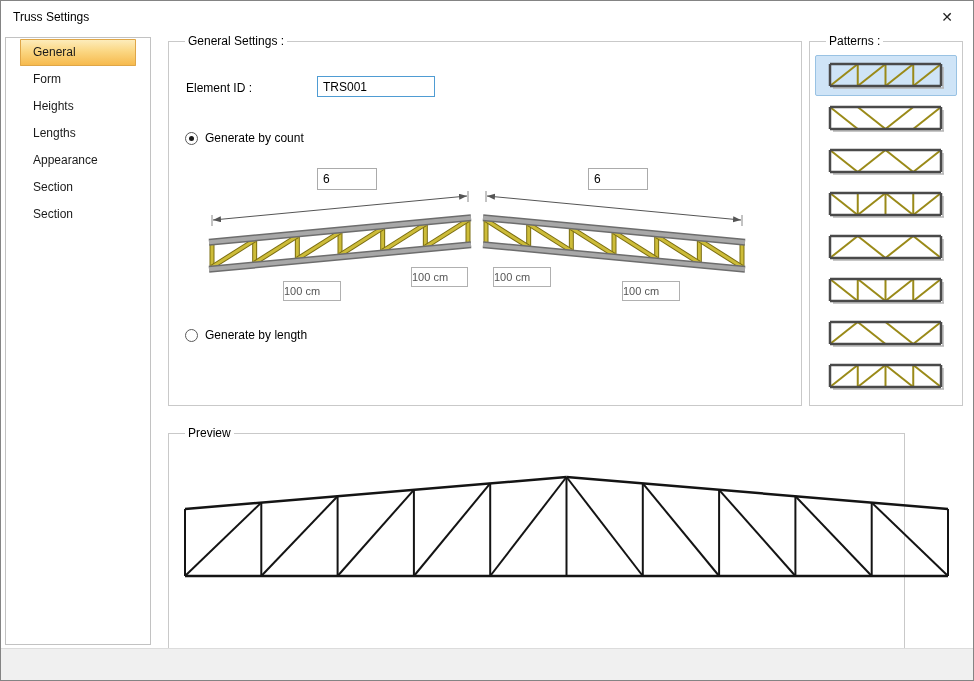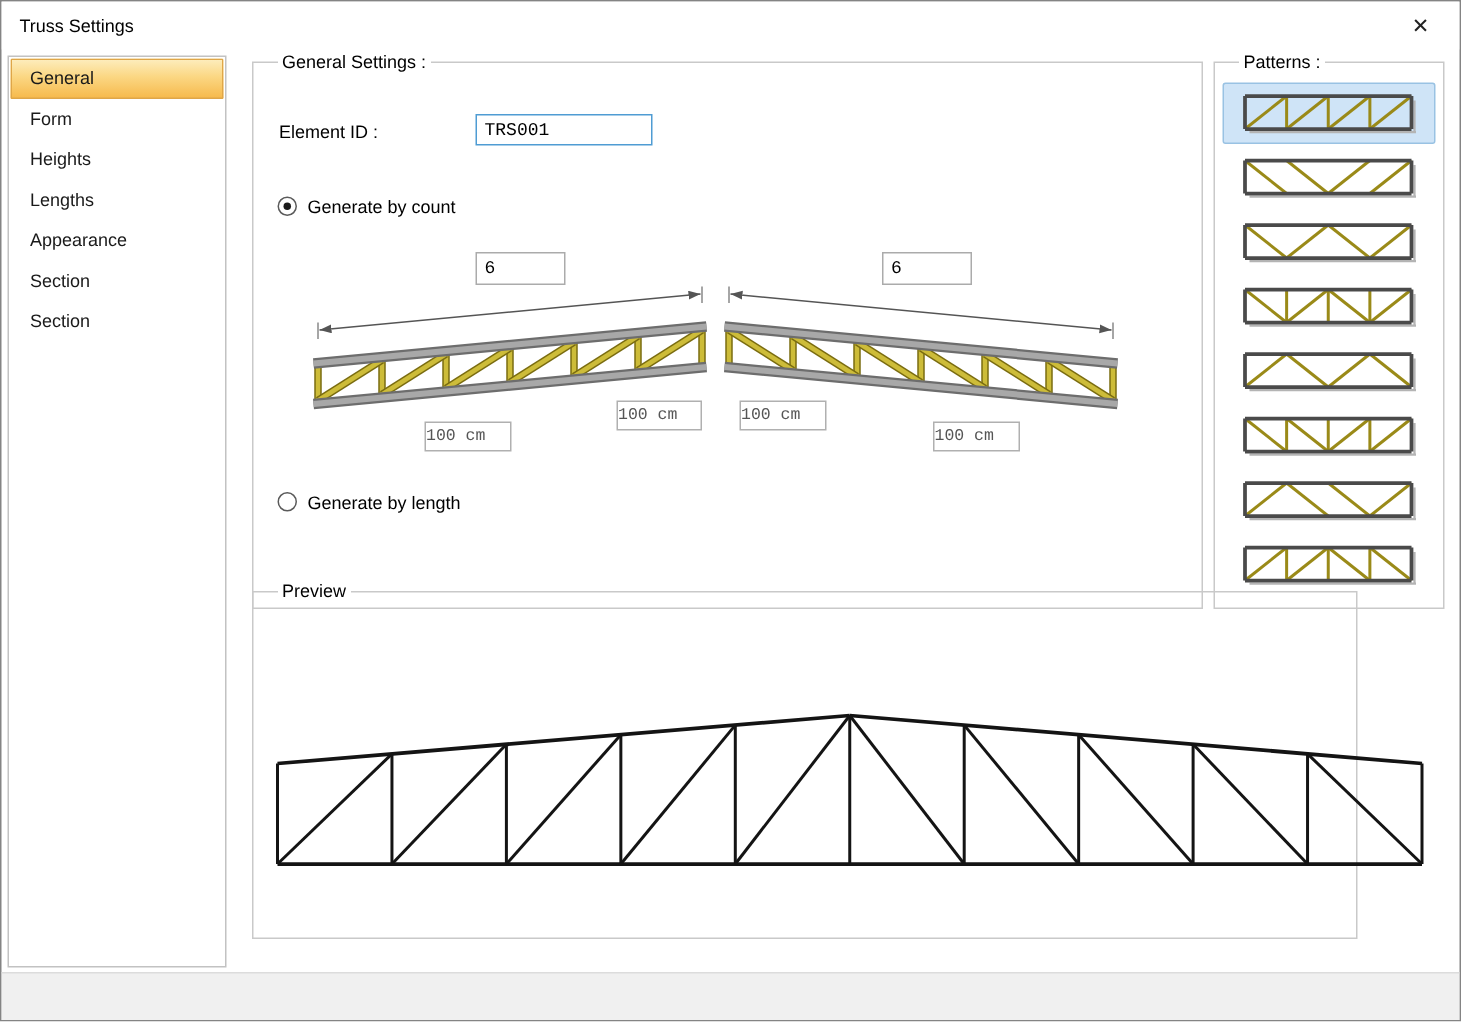--- a/index.html
+++ b/index.html
@@ -5,42 +5,42 @@
   *{box-sizing:border-box;margin:0;padding:0}
   html,body{width:974px;height:681px}
   body{font-family:"Liberation Sans",sans-serif;font-size:12px;color:#000;background:#fff}
   .dialog{position:relative;width:974px;height:681px;background:#fff;border:1px solid #848484;overflow:hidden}
 
   .titlebar{position:absolute;left:0;top:0;width:100%;height:32px;background:#fff}
   .title{position:absolute;left:12px;top:9px;font-size:12px}
   .close-btn{position:absolute;right:6px;top:2px;width:40px;height:28px;display:flex;align-items:center;justify-content:center;font-size:14px;color:#222;cursor:default}
 
   .sidebar{position:absolute;left:4px;top:36px;width:146px;height:608px;border:1px solid #c2c2c2;background:#fff;padding-top:1px}
-  .side-item{height:27px;line-height:27px;padding-left:13px;margin:0 1px;color:#1a1a1a;cursor:default}
+  .side-item{height:27px;line-height:27px;padding-left:13px;margin:0 14px;color:#1a1a1a;cursor:default}
   .side-item.selected{background:linear-gradient(180deg,#fdeec0 0%,#fbd783 45%,#f6b84a 100%);box-shadow:inset 0 0 0 1px #dfa648;border-radius:1px}
 
   fieldset{position:absolute;border:1px solid #c9c9c9;background:transparent;margin:0;padding:0}
   legend{font-size:12px;margin-left:16px;padding:0 3px;color:#000}
   #general-group{left:167px;top:33px;width:634px;height:372px}
   #patterns-group{left:808px;top:33px;width:154px;height:372px}
-  #preview-group{left:167px;top:386px;width:737px;height:239px}
+  #preview-group{left:167px;top:425px;width:737px;height:239px}
 
   .lbl{position:absolute;font-size:12px;white-space:nowrap}
-  input{font-family:Liberation Mono, monospace}
+  input{font-family:Liberation Sans, sans-serif}
   .txt{position:absolute;border:1px solid #ababab;background:#fff;font-size:12px;padding:0 5px;outline:none}
   #element-id-input{left:316px;top:75px;width:118px;height:21px;border:1px solid #4f9cd3}
   #count-left{left:316px;top:167px;width:60px;height:22px}
   #count-right{left:587px;top:167px;width:60px;height:22px}
   .hgt{position:absolute;width:58px;height:20px;border:1px solid #b0b0b0;background:#fff;font-size:11px;color:#555;text-align:left;outline:none}
   #height-left-start{left:282px;top:280px}
   #height-left-end{left:410px;top:266px;width:57px}
   #height-right-start{left:492px;top:266px}
   #height-right-end{left:621px;top:280px}
 
-  .radio-row{position:absolute;display:flex;align-items:flex-start;gap:7px}
+  .radio-row{position:absolute;display:flex;align-items:center;gap:7px}
   #radio-count-row{left:184px;top:130px}
   #radio-length-row{left:184px;top:327px}
   .radio{width:13px;height:13px;border:1px solid #5a5a5a;border-radius:50%;background:#fff;position:relative;display:inline-block;flex:0 0 auto}
   .radio.checked::after{content:"";position:absolute;left:3px;top:3px;width:5px;height:5px;border-radius:50%;background:#1a1a1a}
 
   svg{position:absolute;overflow:visible}
   #truss-left{left:203px;top:192px;width:272px;height:110px}
   #truss-right{left:477px;top:192px;width:272px;height:110px}
   #preview-svg{left:169px;top:413px;width:791px;height:229px}
 

